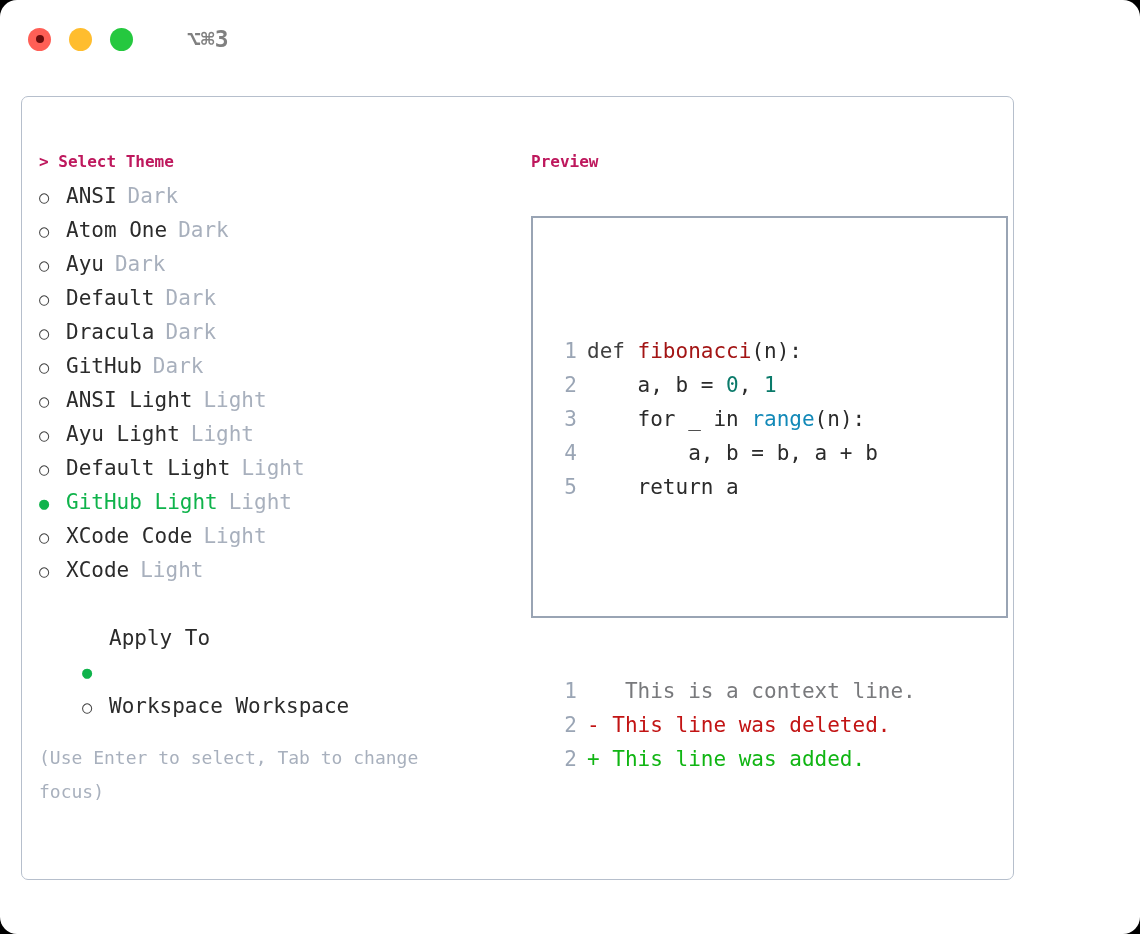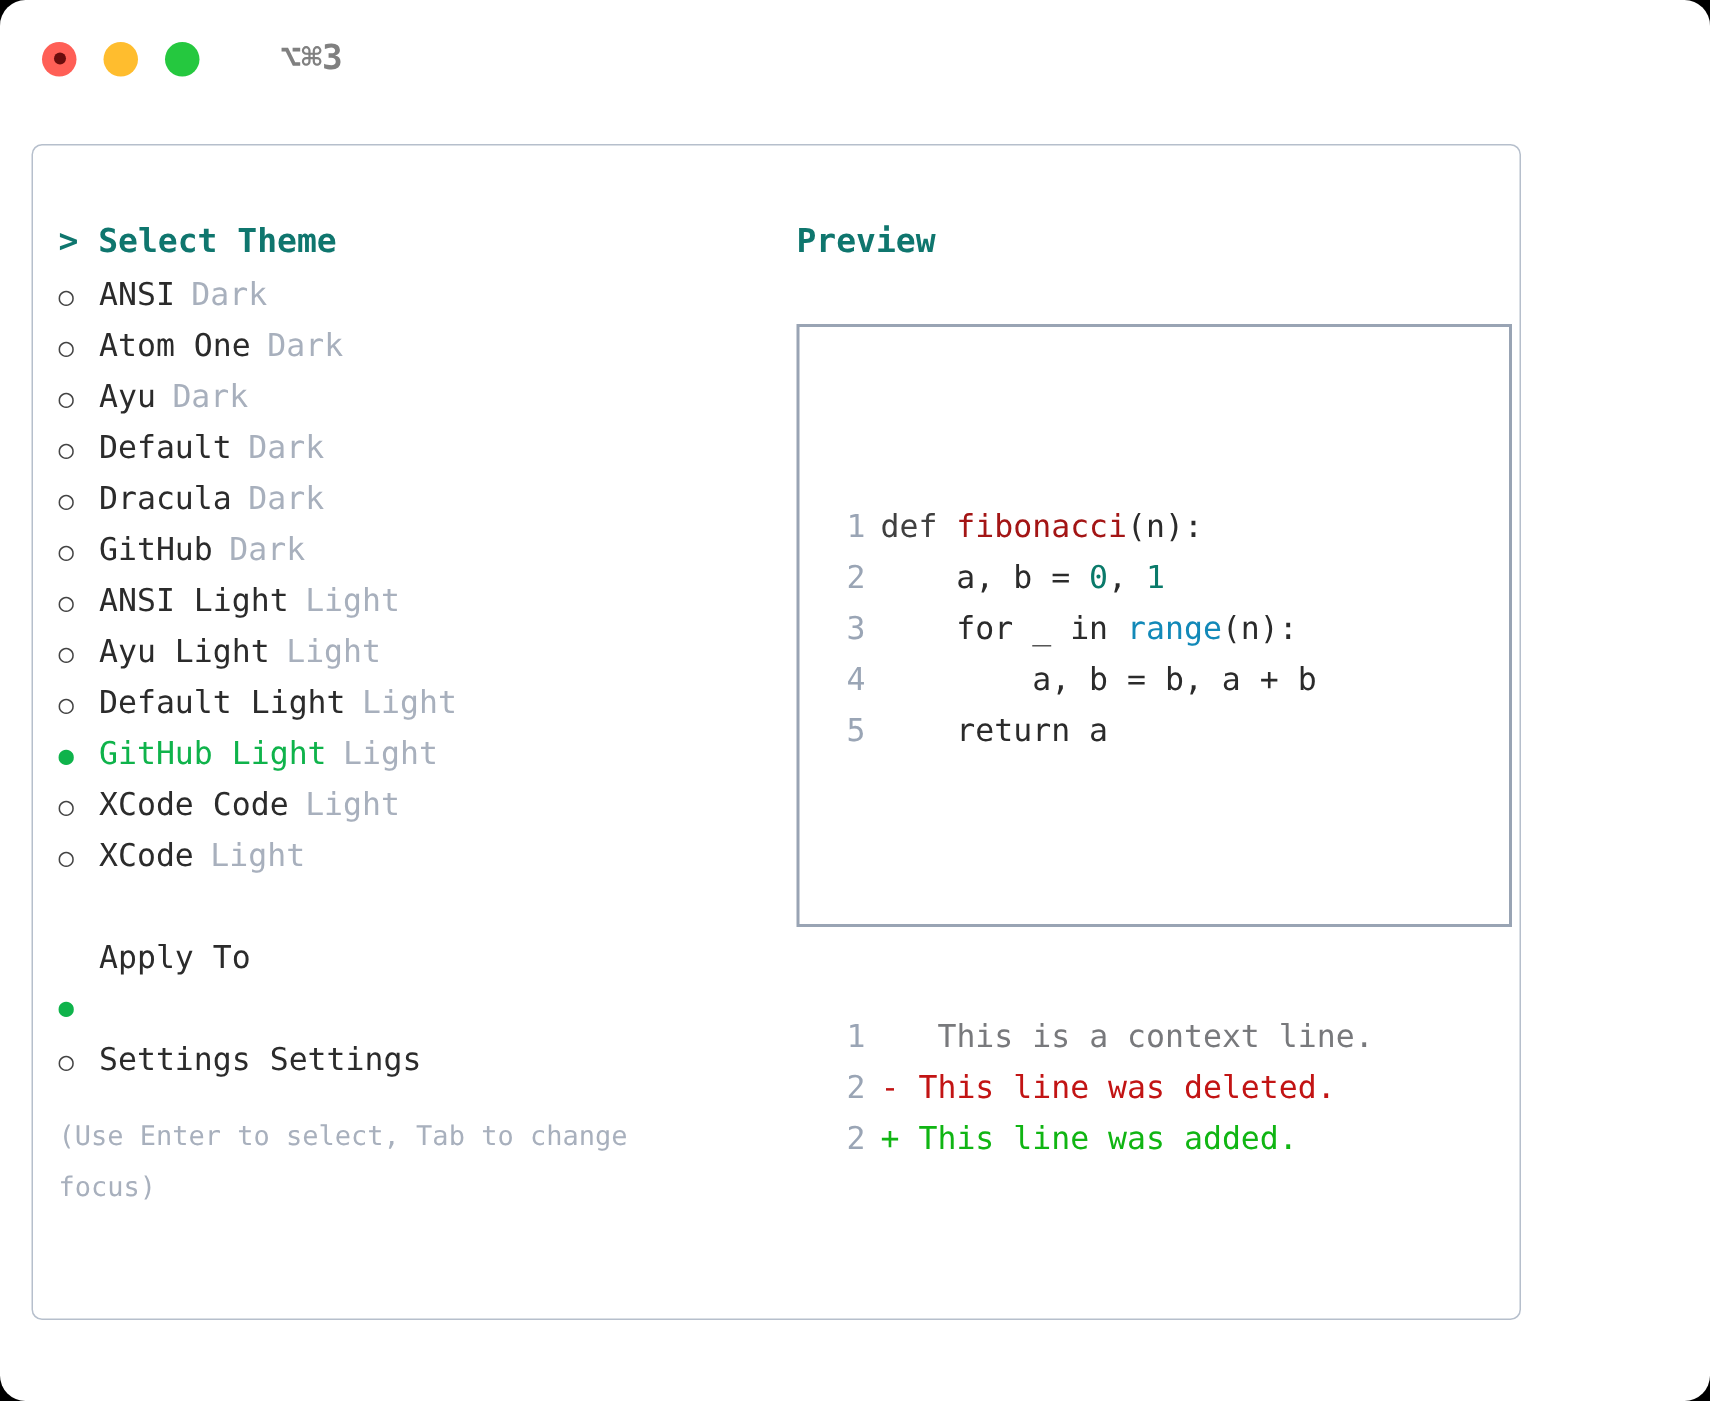--- a/index.html
+++ b/index.html
@@ -80,23 +80,23 @@
   
   .left-col {
     position: absolute;
     left: 17px;
     top: 48px;
     width: 440px;
   }
 
   .panel-header {
     font-family: "DejaVu Sans Mono", "Liberation Mono", monospace;
-    font-size: 22px;
+    font-size: 16px;
     font-weight: bold;
-    color: #0f766e;
+    color: #be185d;
     line-height: 34px;
     white-space: pre;
   }
 
   .theme-list {
     margin-top: 0px;
   }
   .row {
     display: flex;
     align-items: baseline;
@@ -114,21 +114,21 @@
     font-size: 17px;
   }
   .marker.sel { color: #0fb34b; }
   .label { color: #2b2b2b; }
   .row.selected .label { color: #0fb34b; }
   .variant {
     color: #a8b0bd;
     margin-left: 11px;
   }
 
-  .apply-section { margin-top: 34px; }
+  .apply-section { margin-top: 34px; margin-left: 43px; }
   .apply-title {
     height: 34px;
     line-height: 34px;
     padding-left: 27px;
     font-family: "DejaVu Sans Mono", "Liberation Mono", monospace;
     font-size: 21px;
     color: #2b2b2b;
     white-space: pre;
   }
 
@@ -224,21 +224,21 @@
             <div class="row"><span class="marker">○</span><span class="label">Default Light</span><span class="variant">Light</span></div>
             <div class="row selected"><span class="marker sel">●</span><span class="label">GitHub Light</span><span class="variant">Light</span></div>
             <div class="row"><span class="marker">○</span><span class="label">XCode Code</span><span class="variant">Light</span></div>
             <div class="row"><span class="marker">○</span><span class="label">XCode</span><span class="variant">Light</span></div>
           </div>
 
         <div class="apply-section">
           <div class="apply-title">Apply To</div>
           <div id="apply-list">
               <div class="row selected"><span class="marker sel">●</span></div>
-              <div class="row"><span class="marker">○</span><span class="label">Settings Settings</span></div>
+              <div class="row"><span class="marker">○</span><span class="label">Workspace Workspace</span></div>
             </div>
         </div>
 
         <div class="hint">(Use Enter to select, Tab to change focus)</div>
       </div>
 
       <div class="right-col">
         <div class="panel-header">Preview</div>
 
         <div class="preview-box">

